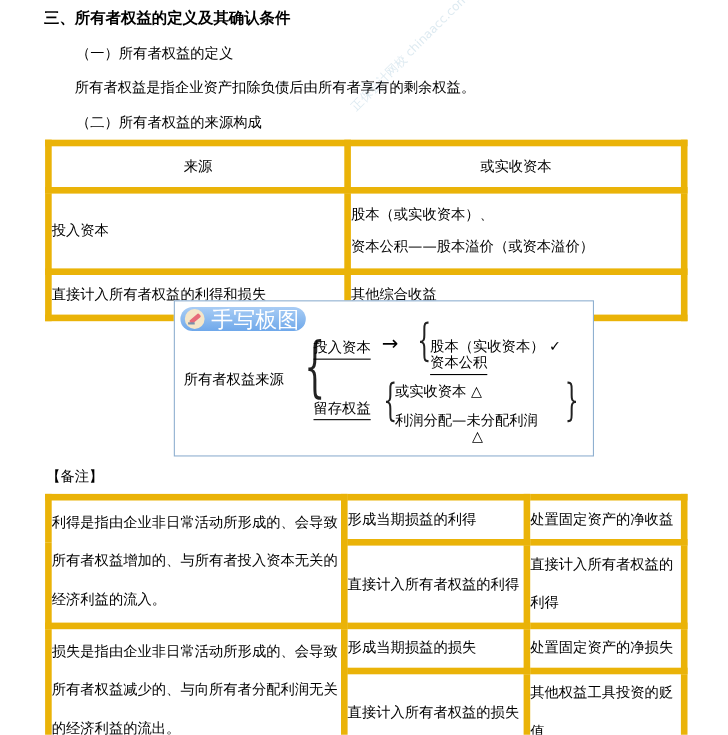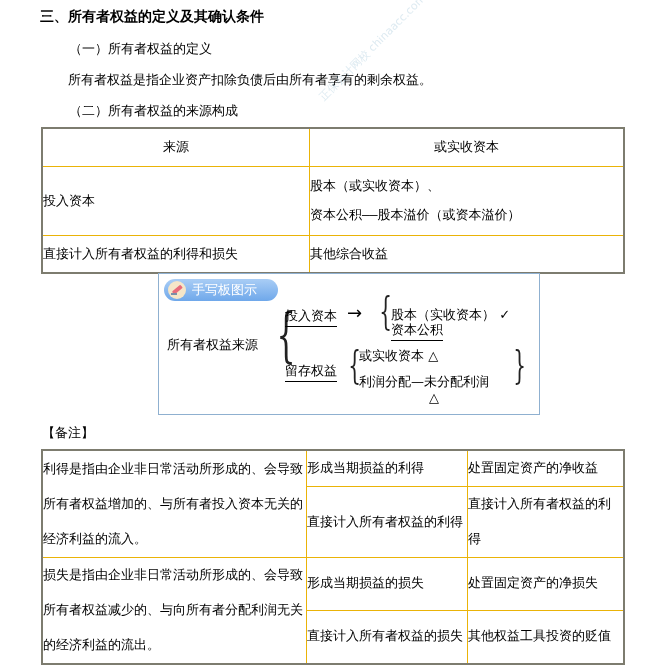--- a/index.html
+++ b/index.html
@@ -5,29 +5,29 @@
   html, body { margin:0; padding:0; background:#ffffff; }
   body { width:662px; height:668px; position:relative; overflow:hidden;
          font-family:"DejaVu Sans","Liberation Sans",sans-serif; color:#000; font-size:13px; }
   .abs { position:absolute; white-space:nowrap; }
   .h1 { left:40px; top:8px; font-size:14px; font-weight:bold; }
   .h2a { left:69px; top:40px; }
   .p1 { left:68px; top:71px; }
   .h2b { left:69px; top:102px;font-family:Liberation Serif, serif; }
 
   table.t { position:absolute; border-collapse:collapse; border:2px solid #7d7c6f; }
-  table.t td { border:1px solid #eab308; padding:0 0; vertical-align:middle; font-size:13px; line-height:29px;font-family:Liberation Mono, monospace; }
+  table.t td { border:6px solid #eab308; padding:0 0; vertical-align:middle; font-size:13px; line-height:29px; }
   #t1 { left:41px; top:127px; width:584px; }
   #t1 td.hdr { text-align:center; height:37px; }
   #t2 { left:41px; top:449px; width:584px; }
   #t2 td { line-height:35px; }
 
   .fig { position:absolute; left:158px; top:273px; width:380px; height:140px; border:1px solid #8fb0d0; background:#fff; }
   .badge { position:absolute; left:5px; top:5px; width:114px; height:22px; border-radius:11px;
-           background:linear-gradient(#a9cdf5,#6fa8ea); color:#fff; font-size:13px; line-height:22px; }
+           background:linear-gradient(#a9cdf5,#6fa8ea); color:#fff; font-size:20px; line-height:22px; }
   .badge .ic { position:absolute; left:4px; top:2px; width:18px; height:18px; border-radius:50%; background:#f5e6c8; }
   .badge .lbl { position:absolute; left:28px; top:0; }
   .fig .t { position:absolute; white-space:nowrap; font-size:13px; }
   .ul { border-bottom:1px solid #000; padding-bottom:1px; }
   .brace { position:absolute; font-family:"DejaVu Serif",serif; font-weight:100; color:#222; }
   .wm { position:absolute; color:rgba(120,170,200,0.25); font-size:11px; transform:rotate(-45deg); }
 </style>
 </head>
 <body>
 

